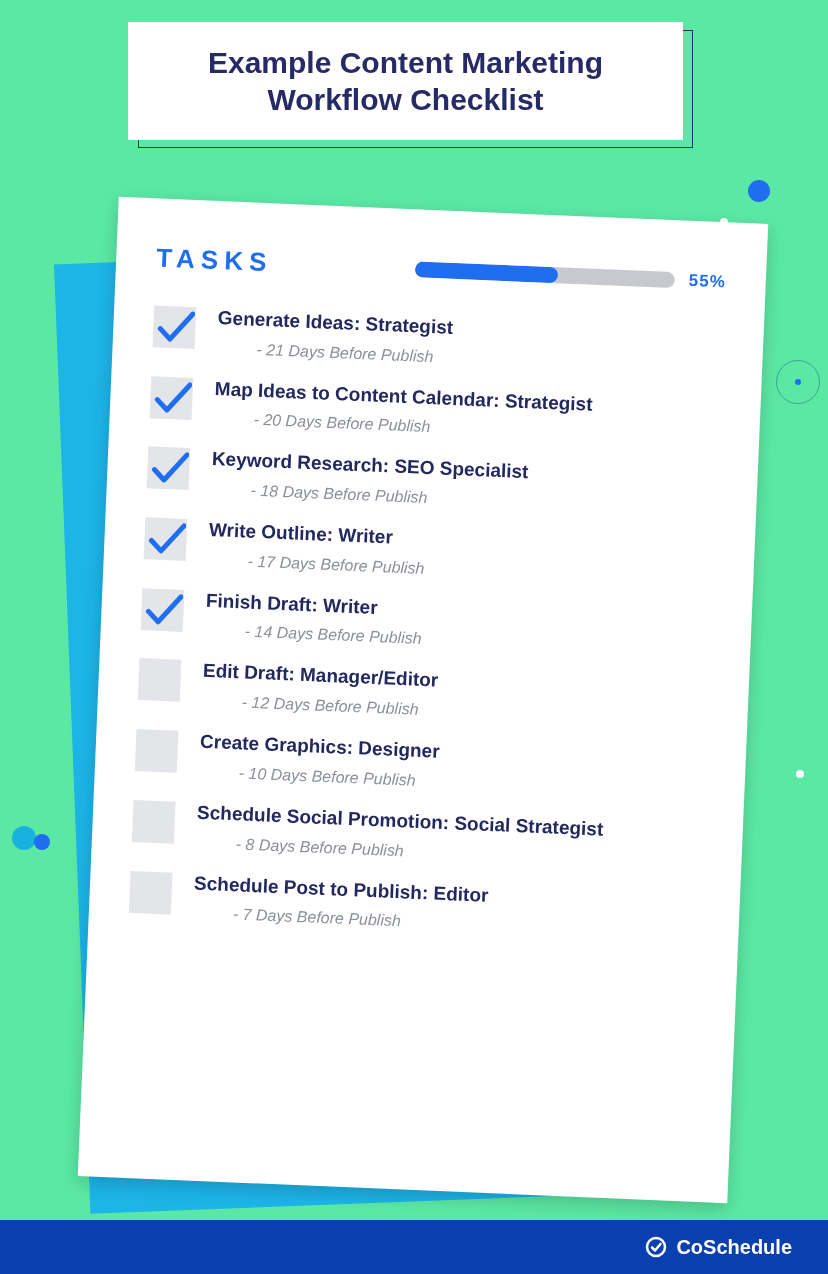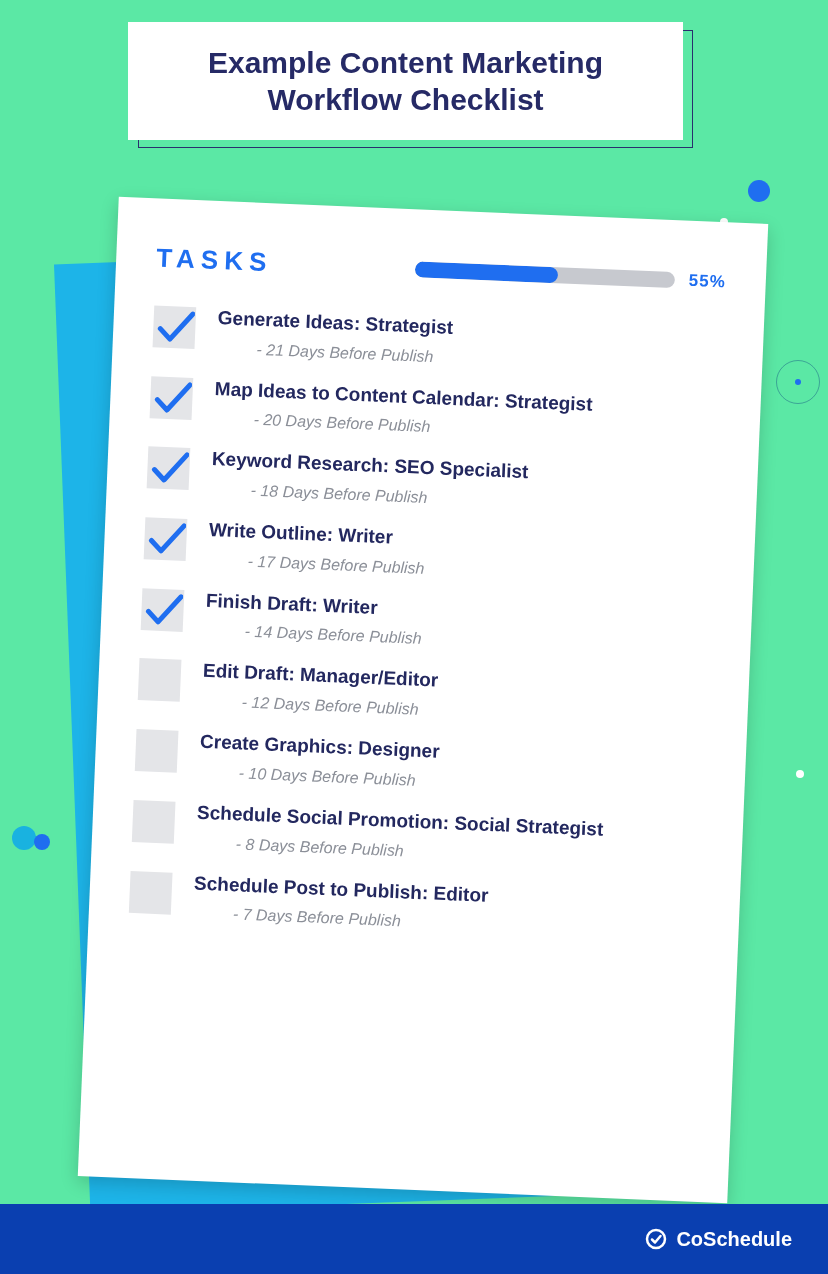--- a/index.html
+++ b/index.html
@@ -156,21 +156,21 @@
     font-size: 16px;
     font-style: italic;
     margin-top: 8px;
     margin-left: 40px;
   }
 
   
   .footer {
     position: absolute;
     bottom: 0; left: 0; right: 0;
-    height: 70px;
+    height: 54px;
     background: #0a3fb0;
     display: flex;
     align-items: center;
     justify-content: flex-end;
     padding-right: 36px;
     gap: 10px;
   }
   .footer-logo {
     display: flex; align-items: center; gap: 8px;
     color: #ffffff; font-size: 20px; font-weight: 600;

